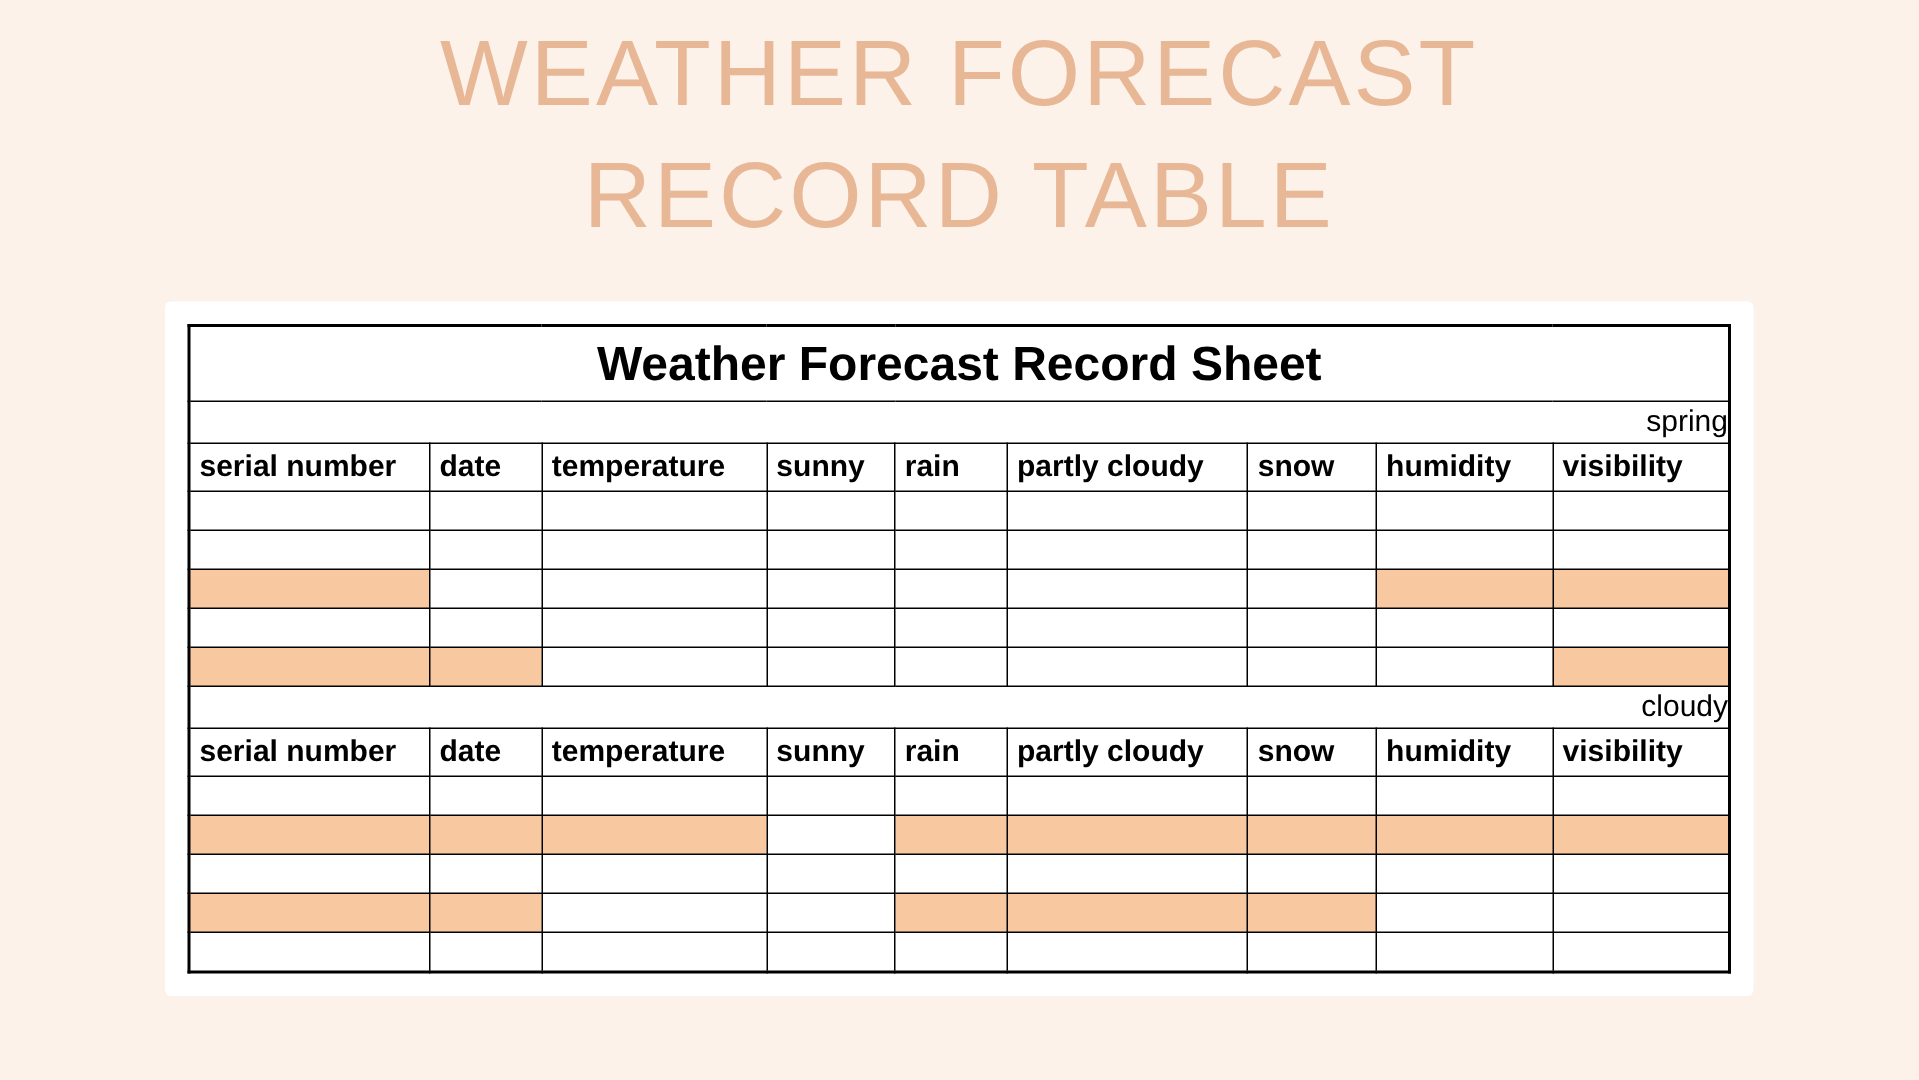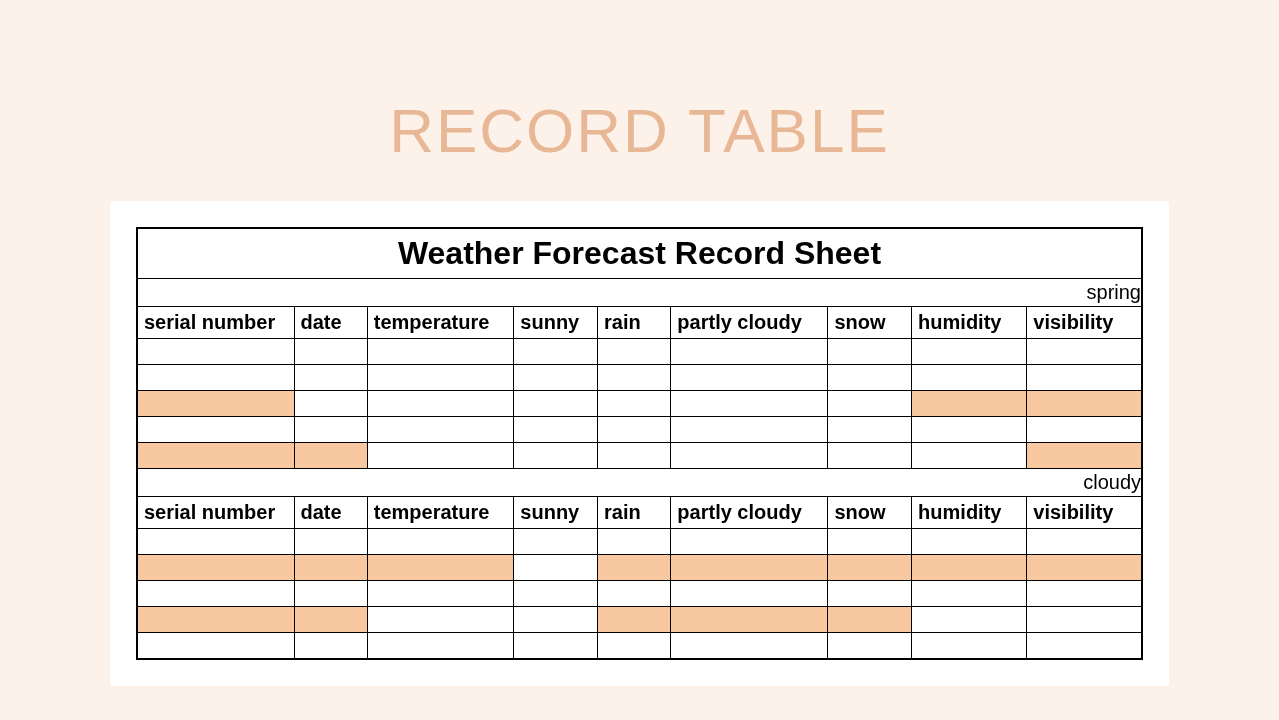--- a/index.html
+++ b/index.html
@@ -16,21 +16,21 @@
   font-weight: 400;
   color: #e8b896;
   letter-spacing: 2px;
   line-height: 1.3;
   padding-top: 10px;
   padding-bottom: 30px;
 }
 .sheet-container {
   background: #ffffff;
   margin: 0 110px;
-  padding: 26px;
+  padding: 15px;
   border-radius: 4px;
 }
 table {
   width: 100%;
   border-collapse: collapse;
   table-layout: fixed;
 }
 table.inner {
   border: 2px solid #000;
 }
@@ -68,21 +68,21 @@
 .col-rain { width: 7%; }
 .col-partly { width: 15%; }
 .col-snow { width: 8%; }
 .col-humidity { width: 11%; }
 .col-visibility { width: 11%; }
 </style>
 </head>
 <body>
 
 <div class="page-title">
-  <br>
+  <span>WEATHER FORECAST</span><br>
   <span>RECORD TABLE</span>
 </div>
 
 <div class="sheet-container">
   <table class="inner">
     <colgroup>
       <col class="col-serial">
         <col class="col-date">
         <col class="col-temp">
       <col class="col-sunny">

